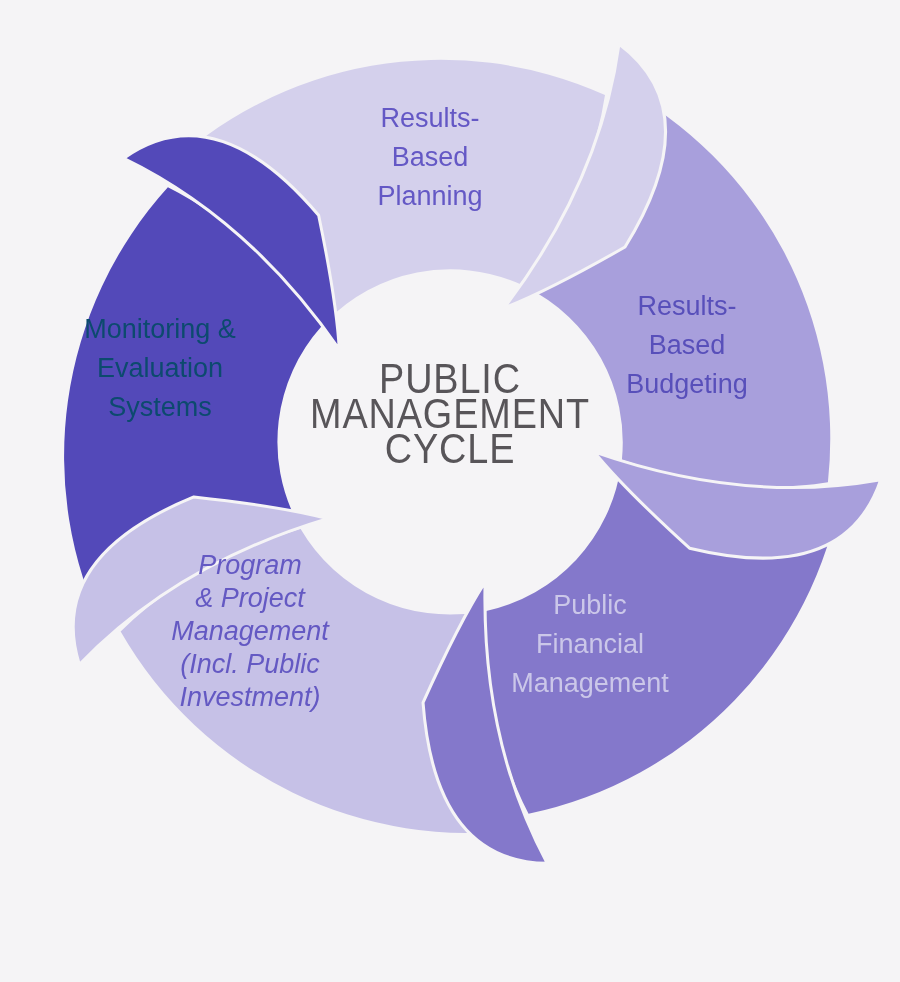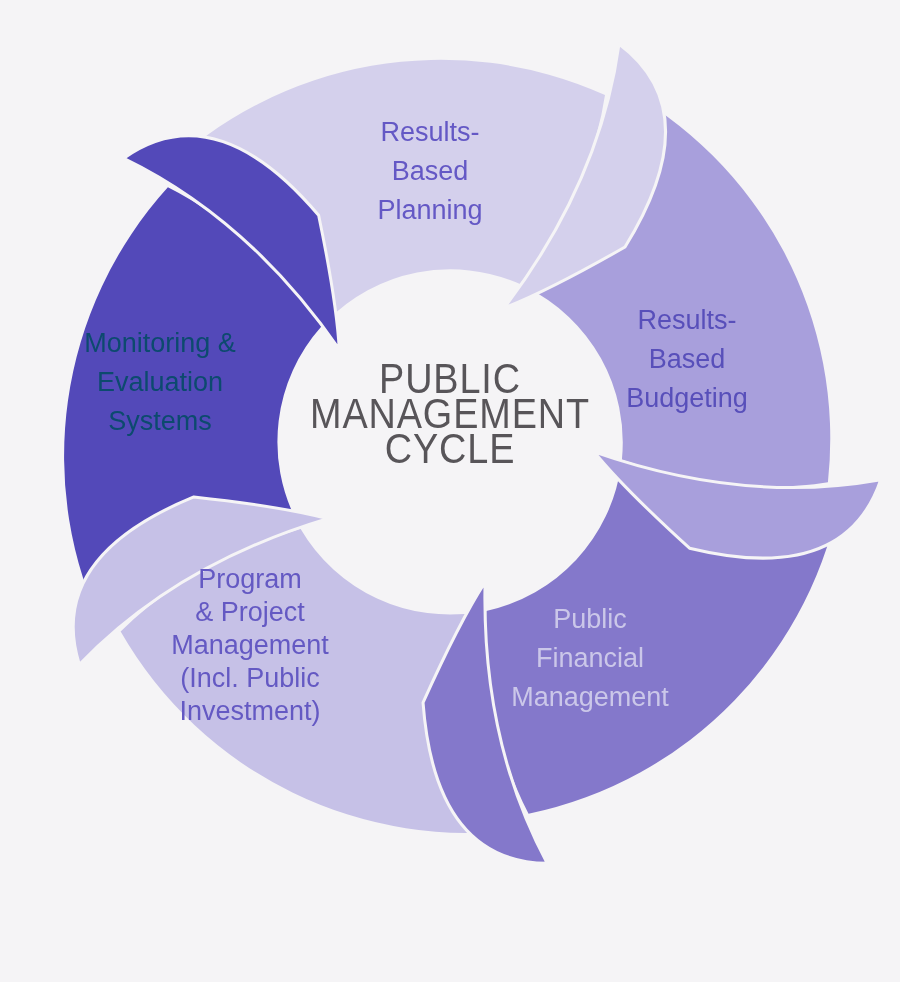--- a/index.html
+++ b/index.html
@@ -12,21 +12,20 @@
   .diagram-svg{position:absolute;left:0;top:0;}
   .seg-label{
     position:absolute;
     transform:translate(-50%,-50%);
     text-align:center;
     white-space:pre-line;
     font-size:27px;
     line-height:39px;
     font-weight:normal;
     pointer-events:none;
-    margin-top:14px;
   }
   .seg-label.tight{line-height:33px;}
   .center-title{
     position:absolute;
     left:450px;top:413px;
     transform:translate(-50%,-50%) scaleX(0.9);
     text-align:center;
     white-space:pre-line;
     font-size:42px;
     line-height:35px;
@@ -73,21 +72,21 @@
 Planning</div>
 
   <div class="seg-label" style="left: 687px; top: 345px; color: rgb(88, 79, 186);">Results-
 Based
 Budgeting</div>
 
   <div class="seg-label" style="left: 590px; top: 644px; color: rgb(203, 199, 233);">Public
 Financial
 Management</div>
 
-  <div class="seg-label tight" style="left: 250px; top: 631px; color: rgb(100, 89, 195);">Program
+  <div class="seg-label tight" style="left: 250px; top: 631px; color: rgb(100, 89, 195); font-style: italic;">Program
 &amp; Project
 Management
 (Incl. Public
 Investment)</div>
 
   <div class="seg-label" style="left: 160px; top: 368px; color: #0c4a6e;">Monitoring &amp;
 Evaluation
 Systems</div>
 
 </div>

